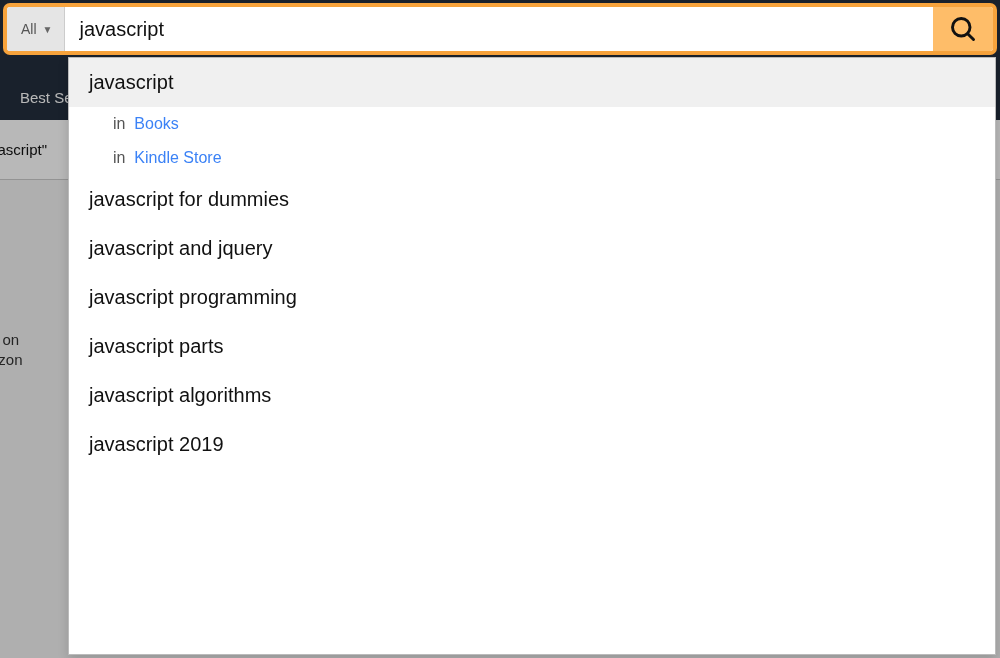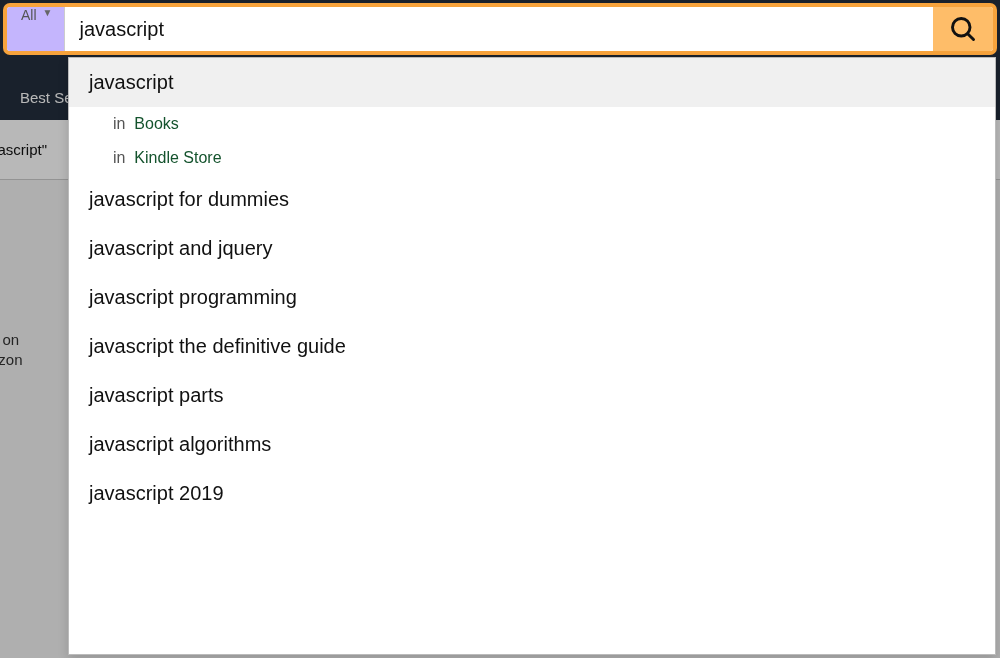--- a/index.html
+++ b/index.html
@@ -73,24 +73,24 @@
     width: 992px;
     height: 50px;
     border: 3px solid #f7a33c;
     border-radius: 6px;
     display: flex;
     overflow: hidden;
     background: #fff;
     box-shadow: 0 0 0 1px #f7a33c;
   }
   .dept-select {
-    background: #c4b5fd;
+    background: #e5e5e5;
     border-right: 1px solid #ccc;
     display: flex;
-    align-items: flex-start;
+    align-items: center;
     gap: 6px;
     padding: 0 12px 0 14px;
     color: #555;
     font-size: 14px;
     cursor: pointer;
     user-select: none;
   }
   .dept-select .caret { font-size: 10px; color: #666; }
   .search-input {
     flex: 1;
@@ -132,21 +132,21 @@
     line-height: 1.25;
   }
   .popover .row.first {
     background: #f0f0f0;
   }
   .popover .row-dept {
     padding: 8px 20px 8px 44px;
     font-size: 16px;
     color: #555;
   }
-  .popover .row-dept .dept { color: #14532d; }
+  .popover .row-dept .dept { color: #3b82f6; }
   .popover .row .bold { font-weight: 400; }
   .popover .row .plain { font-weight: 400; }
 </style>
 </head>
 <body>
 
 <div class="navbar">
   <div class="secondary-nav">
     <div class="item">Best Sellers</div>
   </div>
@@ -193,23 +193,20 @@
   <div class="row">
     <span class="plain">javascript </span><span class="bold">for dummies</span>
   </div>
   <div class="row">
     <span class="plain">javascript </span><span class="bold">and jquery</span>
   </div>
   <div class="row">
     <span class="plain">javascript </span><span class="bold">programming</span>
   </div>
   <div class="row">
-    <span class="plain">javascript </span><span class="bold">the definitive guide</span>
-  </div>
-  <div class="row">
     <span class="plain">javascript </span><span class="bold">parts</span>
   </div>
   <div class="row">
     <span class="plain">javascript </span><span class="bold">algorithms</span>
   </div>
   <div class="row">
     <span class="plain">javascript </span><span class="bold">2019</span>
   </div>
 </div>
 

